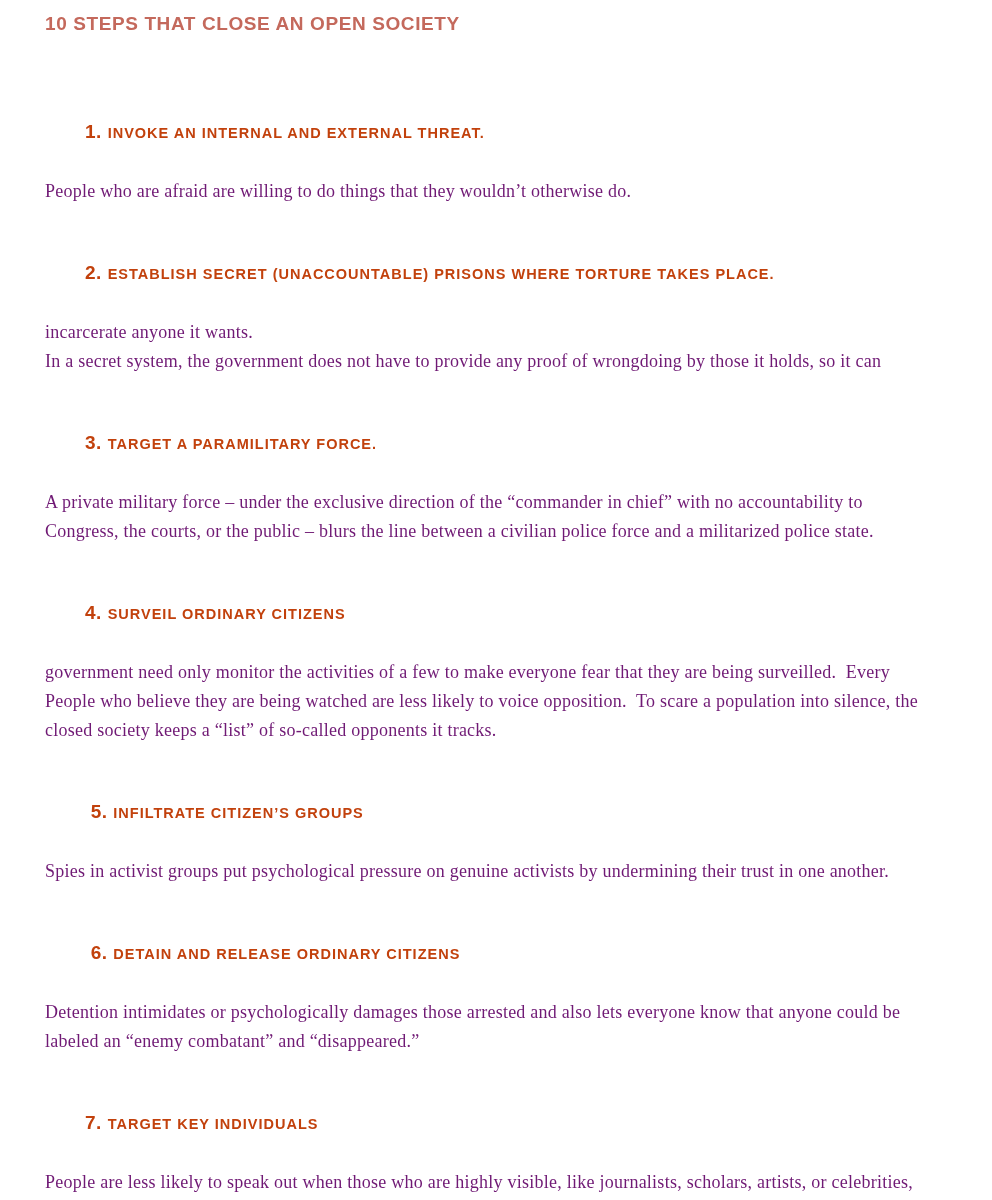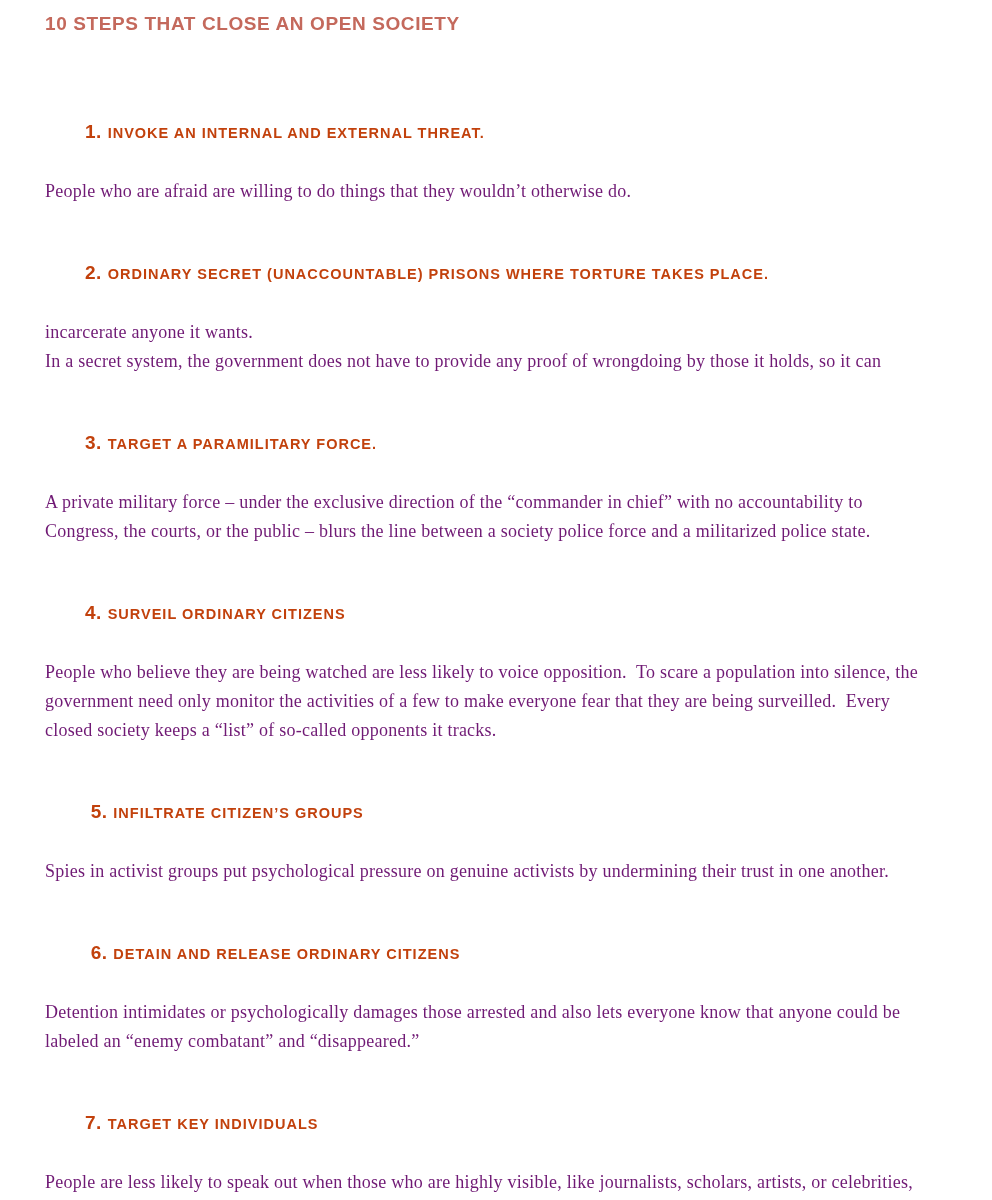--- a/index.html
+++ b/index.html
@@ -71,45 +71,45 @@
     <h2 class="step-heading">
       <span class="step-num">1.</span><span class="step-title">INVOKE AN INTERNAL AND EXTERNAL THREAT.</span>
     </h2>
     <div class="step-body">
           <div class="body-line">People who are afraid are willing to do things that they wouldn’t otherwise do.</div>
         </div>
   </div>
 
   <div class="step-section">
     <h2 class="step-heading">
-      <span class="step-num">2.</span><span class="step-title">ORDINARY SECRET (UNACCOUNTABLE) PRISONS WHERE TORTURE TAKES PLACE.</span>
+      <span class="step-num">2.</span><span class="step-title">ESTABLISH SECRET (UNACCOUNTABLE) PRISONS WHERE TORTURE TAKES PLACE.</span>
     </h2>
     <div class="step-body">
           <div class="body-line">incarcerate anyone it wants.</div>
           <div class="body-line">In a secret system, the government does not have to provide any proof of wrongdoing by those it holds, so it can</div>
         </div>
   </div>
 
   <div class="step-section">
     <h2 class="step-heading">
       <span class="step-num">3.</span><span class="step-title">TARGET A PARAMILITARY FORCE.</span>
     </h2>
     <div class="step-body">
           <div class="body-line">A private military force – under the exclusive direction of the “commander in chief” with no accountability to</div>
-          <div class="body-line">Congress, the courts, or the public – blurs the line between a society police force and a militarized police state.</div>
+          <div class="body-line">Congress, the courts, or the public – blurs the line between a civilian police force and a militarized police state.</div>
         </div>
   </div>
 
   <div class="step-section">
     <h2 class="step-heading">
       <span class="step-num">4.</span><span class="step-title">SURVEIL ORDINARY CITIZENS</span>
     </h2>
     <div class="step-body">
+          <div class="body-line">government need only monitor the activities of a few to make everyone fear that they are being surveilled.  Every</div>
           <div class="body-line">People who believe they are being watched are less likely to voice opposition.  To scare a population into silence, the</div>
-          <div class="body-line">government need only monitor the activities of a few to make everyone fear that they are being surveilled.  Every</div>
           <div class="body-line">closed society keeps a “list” of so-called opponents it tracks.</div>
         </div>
   </div>
 
   <div class="step-section">
     <h2 class="step-heading">
       <span class="step-num"> 5.</span><span class="step-title">INFILTRATE CITIZEN’S GROUPS</span>
     </h2>
     <div class="step-body">
           <div class="body-line">Spies in activist groups put psychological pressure on genuine activists by undermining their trust in one another.</div>

